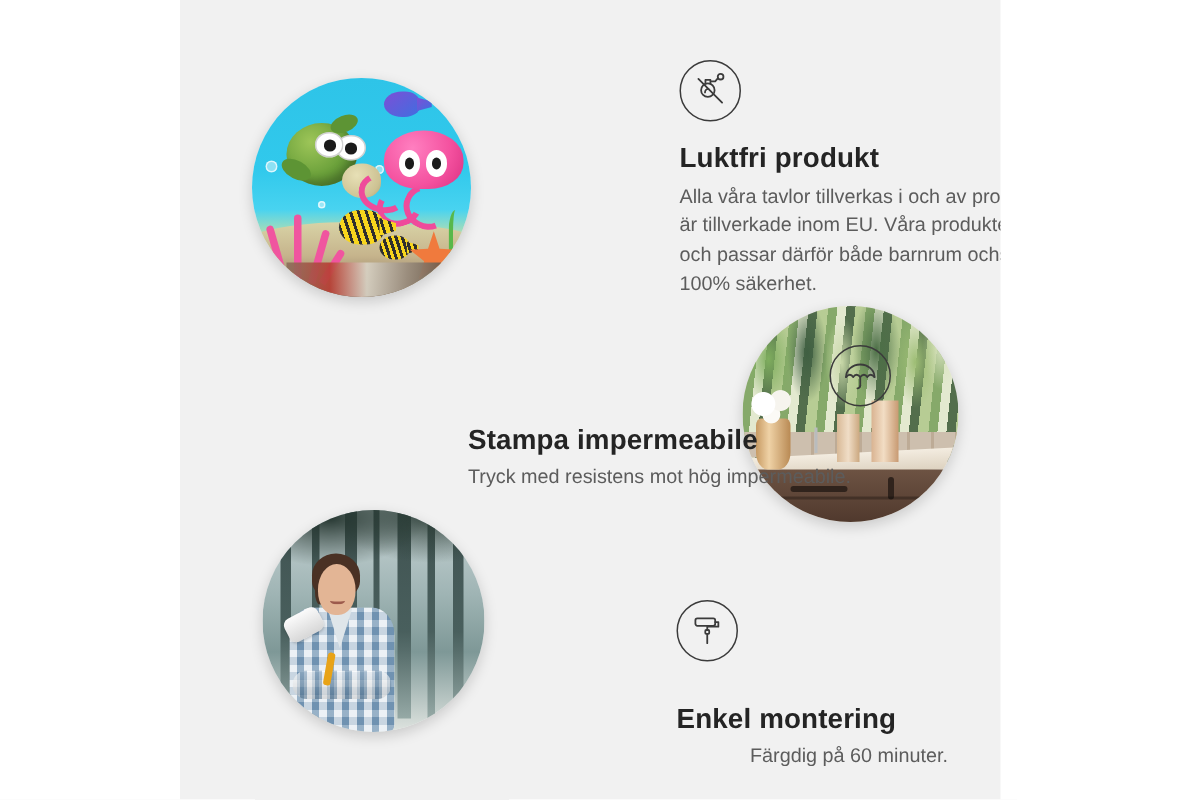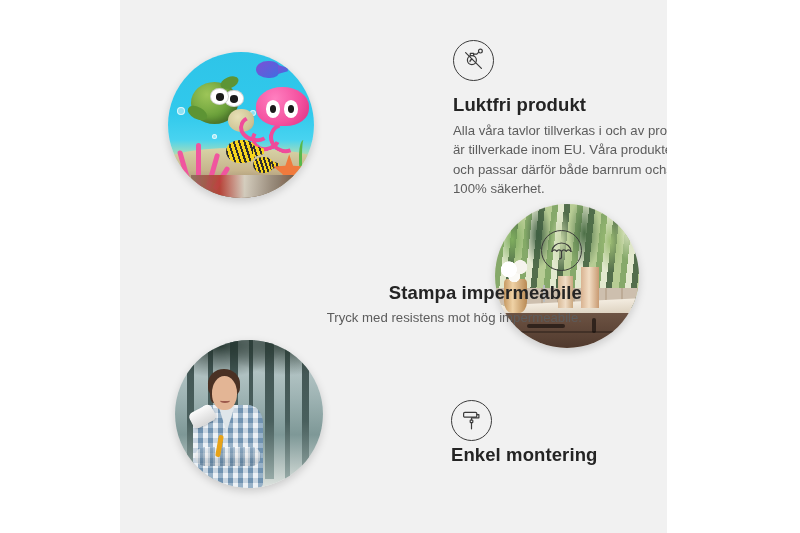--- a/index.html
+++ b/index.html
@@ -322,28 +322,28 @@
     color: #5c5c5c;
     line-height: 1.46;
   }
 
   
   .feature-1 { left: 333px; top: 40px; width: 292px; text-align: left; }
   .feature-1 .f-title { margin-top: 12px; }
   .feature-1 .f-body  { margin-top: 5px; }
 
   
-  .feature-2 { left: 180px; top: 230px; width: 282px; text-align: right; }
+  .feature-2 { left: 192px; top: 230px; width: 282px; text-align: left; }
   .feature-2 .icon-wrap { display: flex; justify-content: flex-end; }
   .feature-2 .f-title { margin-top: 10px; }
   .feature-2 .f-body  { margin-top: 4px; }
 
   
   .feature-3 { left: 331px; top: 400px; width: 230px; text-align: left; }
-  .feature-3 .f-title { margin-top: 2px; }
+  .feature-3 .f-title { margin-top: 26px; }
   .feature-3 .f-body  { margin-top: 4px; text-align: center; }
 </style>
 </head>
 <body>
 
 <div class="stage">
   <div class="panel">
 
     <div class="photo photo-1">
       <div class="photo-inner">
@@ -463,16 +463,17 @@
         <div class="icon-circle">
           <svg width="25" height="25" viewBox="0 0 25 25" fill="none" stroke="#3b3b3b" stroke-width="1.2" stroke-linecap="round" stroke-linejoin="round">
             <rect x="4.6" y="4.3" width="13.2" height="4.9" rx="1.3"></rect>
             <path d="M17.8 6.7h2.1v3.1h-7.4v2.2"></path>
             <rect x="11.2" y="12" width="2.6" height="2.6" rx=".6"></rect>
             <line x1="12.5" y1="14.6" x2="12.5" y2="20.8"></line>
           </svg>
         </div>
       </div>
       <div class="f-title">Enkel montering</div>
+      <div class="f-body">Färgdig på 60 minuter.</div>
     </div>
 
   </div>
 </div>
 
 </body></html>

